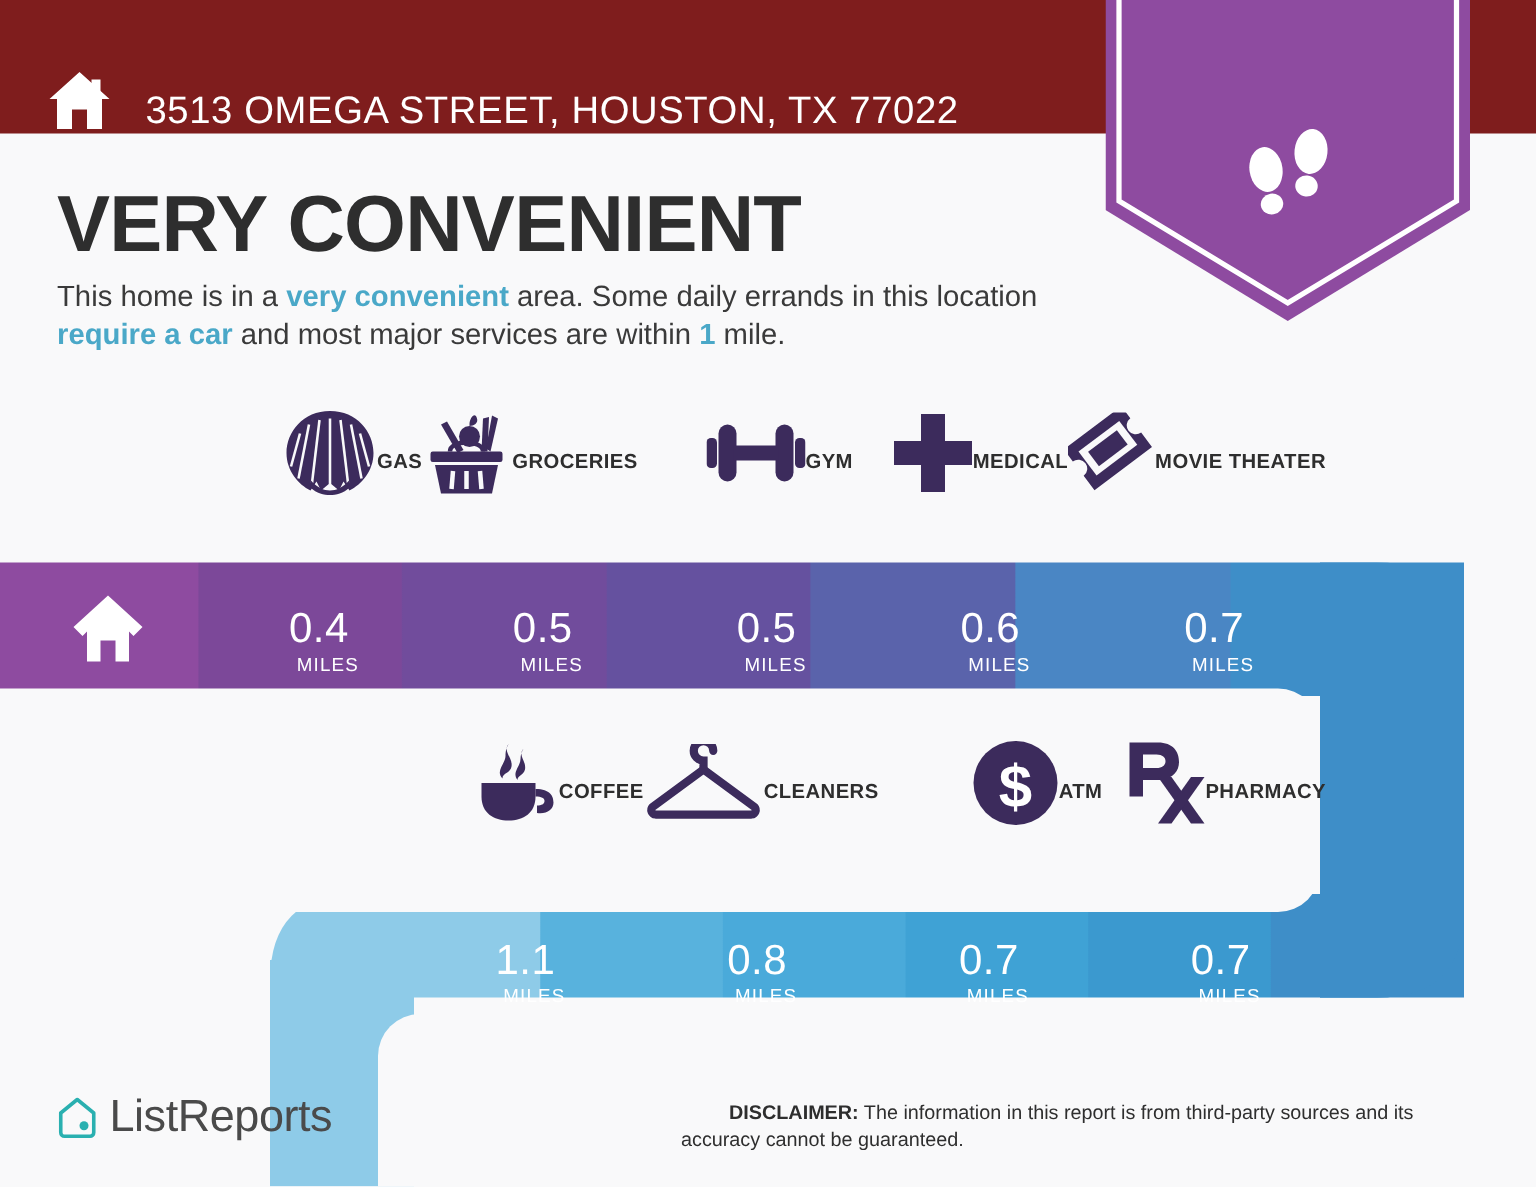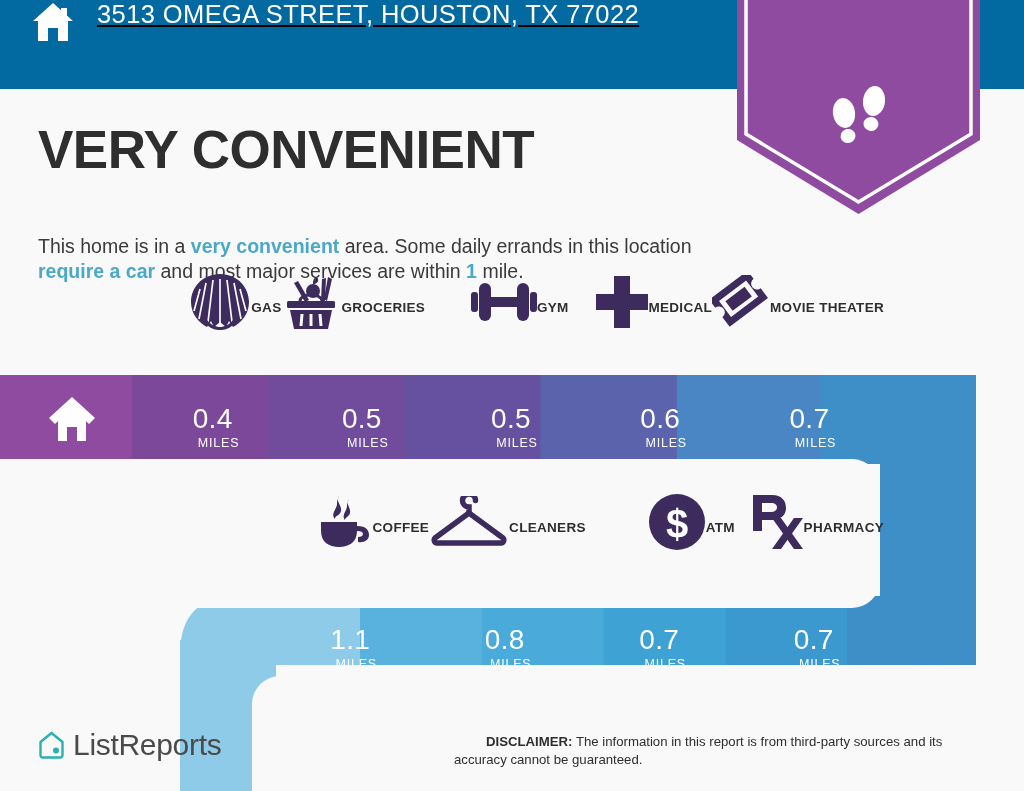--- a/index.html
+++ b/index.html
@@ -8,22 +8,22 @@
     font-family:"Liberation Sans", sans-serif;
     background:#f9f9f9;
     overflow:hidden;
     position:relative;
   }
   #page { position:relative; width:1024px; height:791px; background:#f9f9fa; overflow:hidden; }
 
   
   .header {
     position:absolute; left:0; top:0; width:1024px; height:89px;
-    background:#0369a1;
-    display:flex; align-items:flex-start;text-decoration:underline;
+    background:#7f1d1d;
+    display:flex; align-items:flex-end;
   }
   .header-house { margin-left:31px; width:44px; height:44px; flex:0 0 auto; }
   .header-addr {
     margin-left:22px;
     color:#ffffff;
     font-size:25.5px;
     letter-spacing:0.4px;
     font-weight:400;
     white-space:nowrap;
   }
@@ -43,21 +43,21 @@
   }
 
   
   .title {
     position:absolute; left:38px; top:121px;
     font-size:53px; font-weight:bold; color:#2e2e2e;
     letter-spacing:-0.5px; line-height:58px;
   }
   .subtitle {
     position:absolute; left:38px; top:186px; width:690px;
-    font-size:19.5px; line-height:25px; color:#3a3a3a;margin-top:48px;
+    font-size:19.5px; line-height:25px; color:#3a3a3a;
   }
   .subtitle b { color:#4aa8c8; }
   .subtitle .num { color:#4aa8c8; font-weight:bold; }
 
   
   .ribbon { position:absolute; left:0; top:0; width:1024px; height:791px; z-index:1; }
 
   
   .notch {
     position:absolute; background:#f9f9fa; z-index:3;

